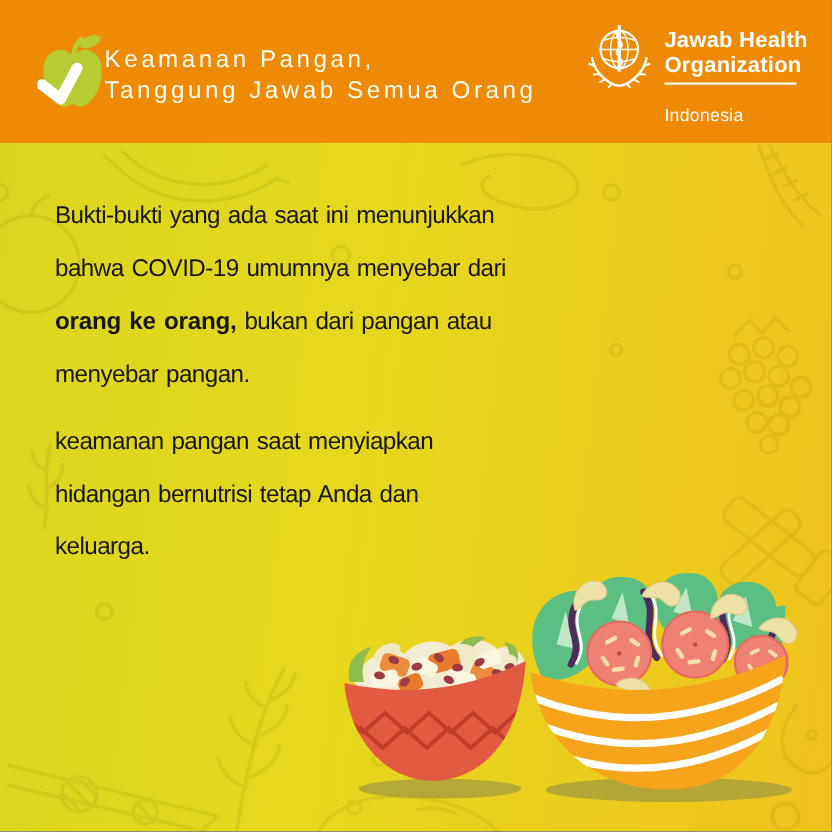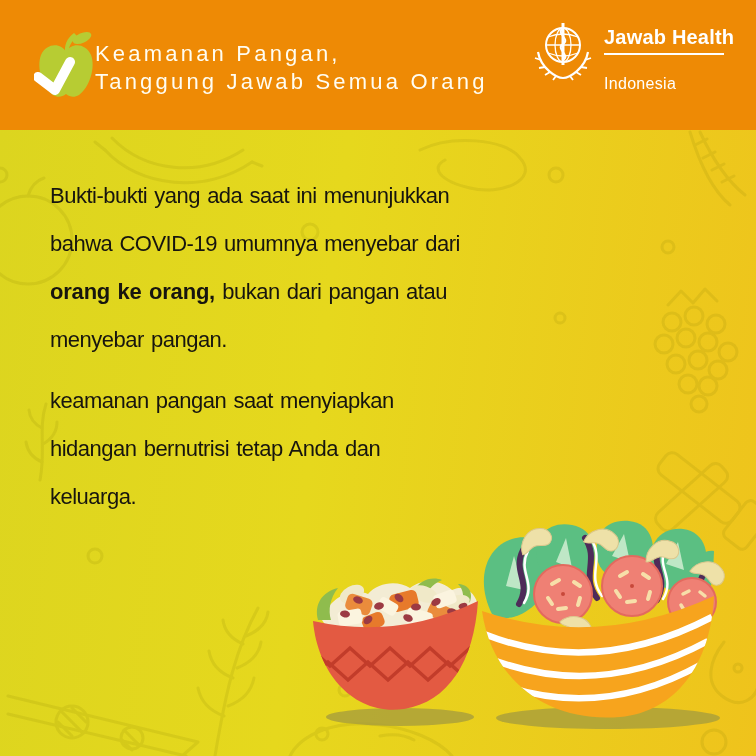--- a/index.html
+++ b/index.html
@@ -165,20 +165,21 @@
           <path d="M32,3 V45" stroke-width="3"></path>
           <path d="M32,9 C24,13 40,19 32,24 C24,29 40,35 32,40" stroke-width="2"></path>
           <path d="M7,32 C10,49 26,58 32,58" stroke-width="2.2"></path>
           <path d="M57,32 C54,49 38,58 32,58" stroke-width="2.2"></path>
           <path d="M10,40 l-6,-2 M14,47 l-6,1 M19,52 l-5,3 M25,56 l-3,4 M54,40 l6,-2 M50,47 l6,1 M45,52 l5,3 M39,56 l3,4" stroke-width="1.8"></path>
         </g>
       </svg>
       <div class="who-text">
         <div class="who-name">
           <div>Jawab Health</div>
+          <div>Organization</div>
         </div>
         <div class="who-divider"></div>
         <div class="who-country">Indonesia</div>
       </div>
     </div>
   </header>
 
   <div class="para p1">
     <div>Bukti-bukti yang ada saat ini menunjukkan</div>
     <div>bahwa COVID-19 umumnya menyebar dari</div>

